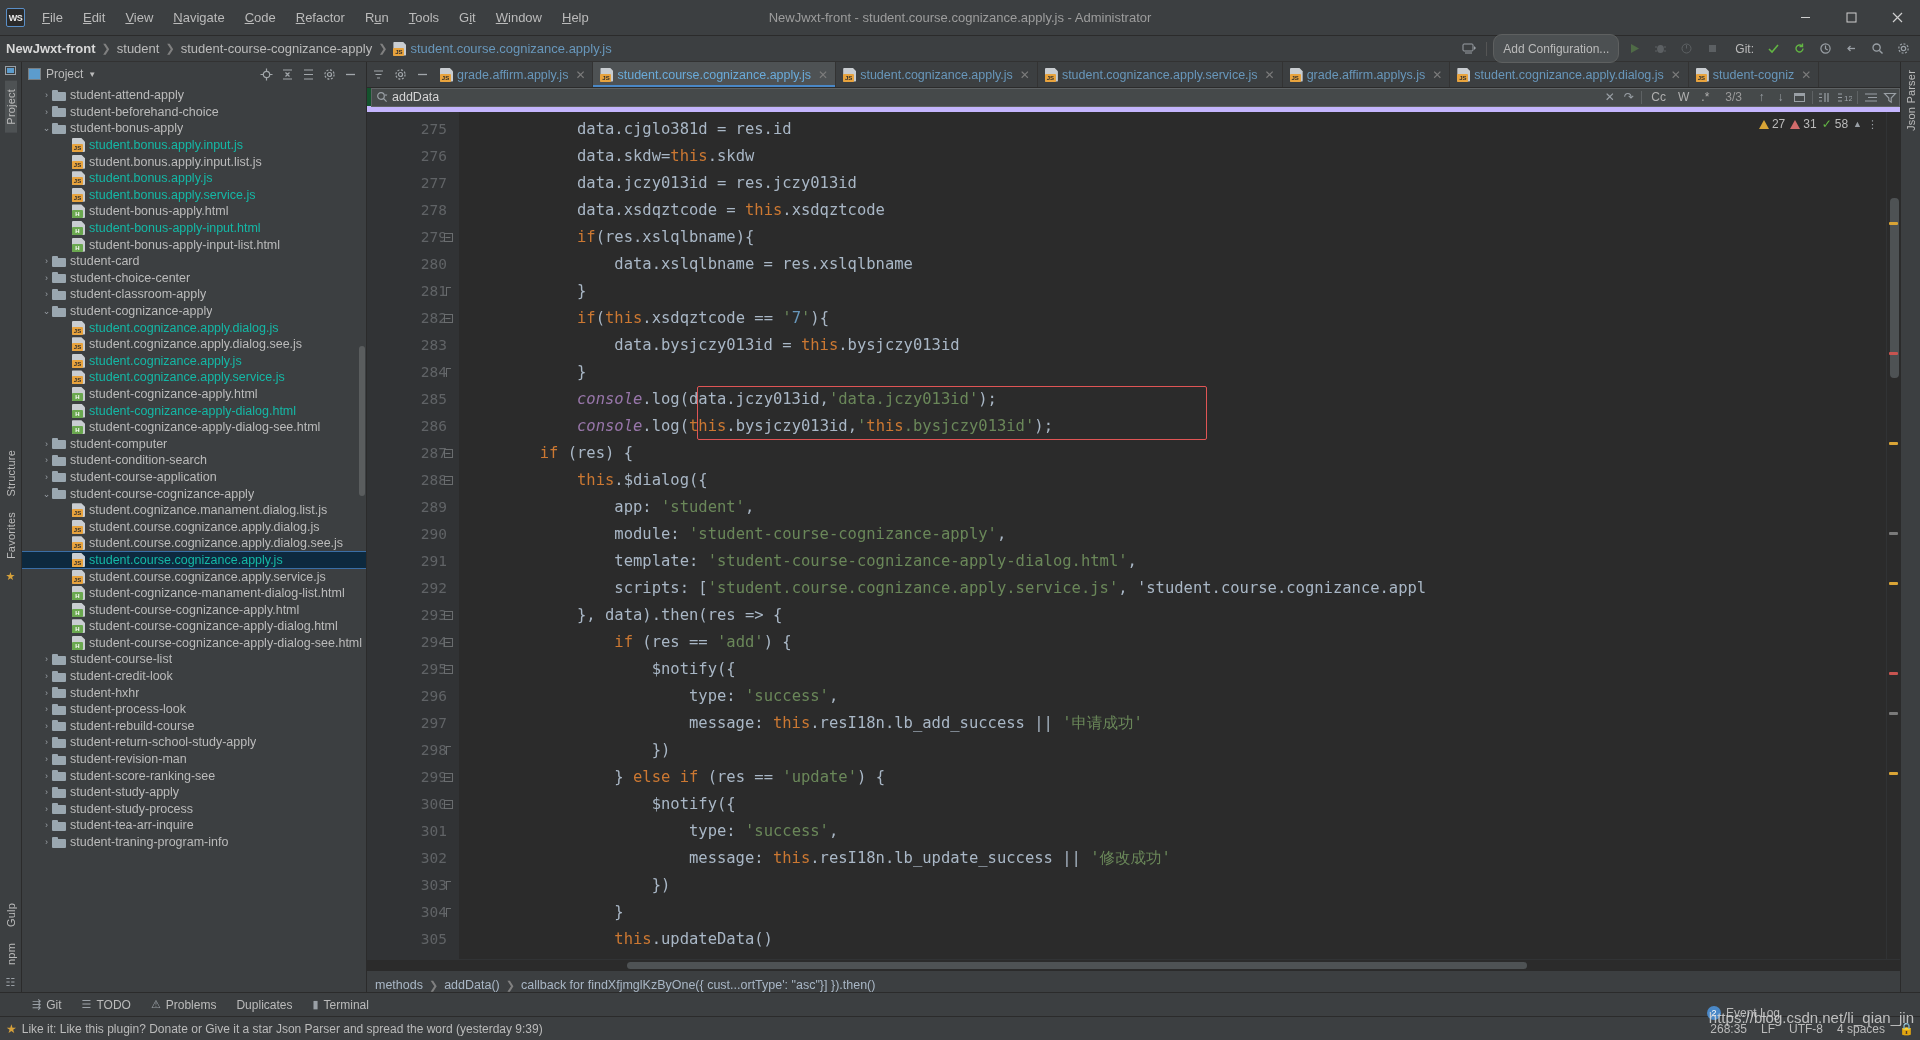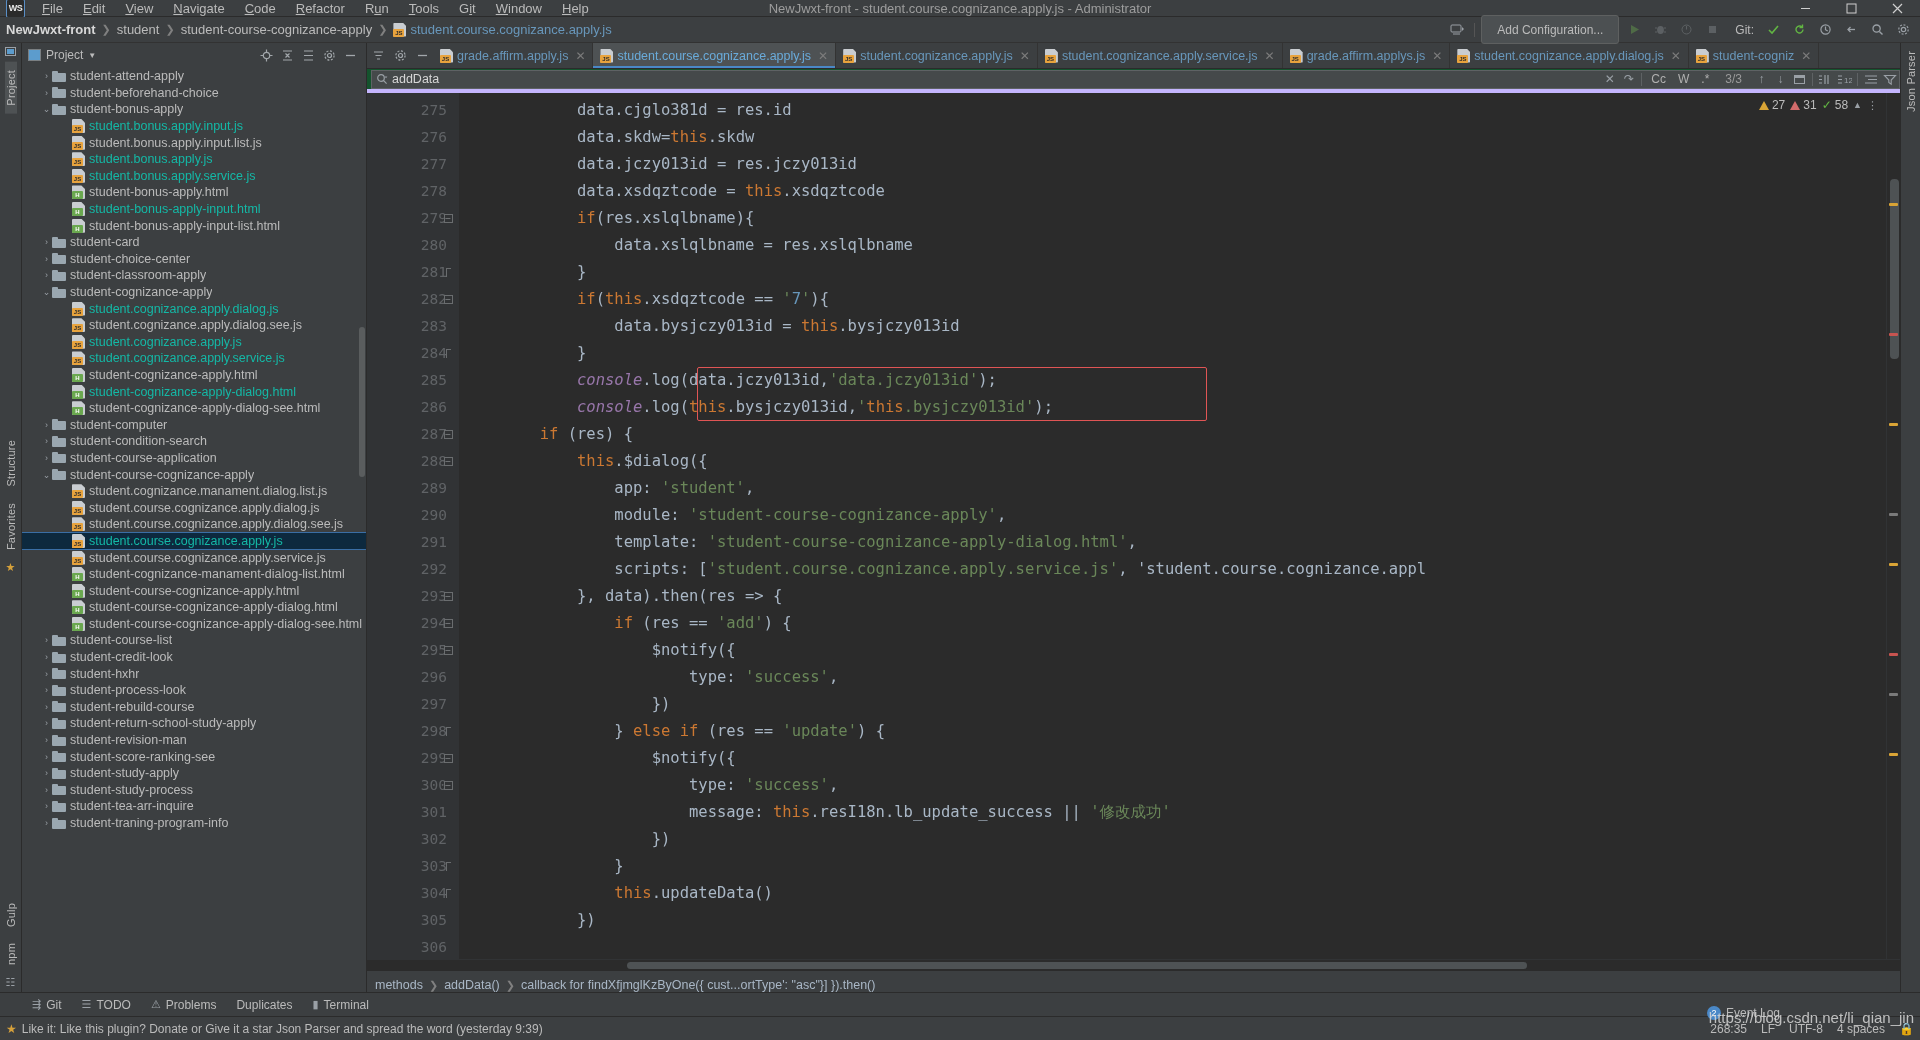--- a/index.html
+++ b/index.html
@@ -7,21 +7,21 @@
     width:1920px; height:1040px;
     background:#3c3f41;
     font-family:"Liberation Sans", sans-serif;
     overflow:hidden;
     -webkit-font-smoothing:antialiased;
   }
   .ide { position:relative; width:1920px; height:1040px; display:flex; flex-direction:column;
          background:#3c3f41; color:#bbbbbb; }
 
   
-  .titlebar { height:17px; background:#3c3f41; display:flex; align-items:center;
+  .titlebar { height:36px; background:#3c3f41; display:flex; align-items:center;
               border-bottom:1px solid #2b2b2b; flex:none; position:relative; }
   .logo { width:19px; height:19px; margin:0 7px 0 6px; background:#2b2b2b; border:1px solid #5a8fc7;
           border-radius:2px; display:flex; align-items:center; justify-content:center;
           font-size:9px; font-weight:bold; color:#e8e8e8; letter-spacing:-.5px; }
   .menu { display:flex; align-items:center; gap:0px; }
   .menu-item { padding:3px 10px; font-size:13px; color:#bbbbbb; white-space:nowrap; }
   .menu-item .mn { text-decoration:underline; }
   .win-title { position:absolute; left:50%; transform:translateX(-50%); font-size:13px;
                color:#9d9d9d; white-space:nowrap; }
   .win-btns { margin-left:auto; display:flex; align-items:center; }
@@ -40,22 +40,22 @@
   .js-ic { width:13px; height:14px; position:relative; display:inline-block;
            margin-right:4px; vertical-align:-2px; }
   .js-ic .pg { position:absolute; inset:0; background:#c9cdd1; border-radius:1px;
                clip-path:polygon(0 0,72% 0,100% 26%,100% 100%,0 100%); }
   .js-ic .bdg { position:absolute; left:0; bottom:0; width:11px; height:8px; background:#e8a33d;
                 border-radius:1px; font-size:6px; color:#2b2b2b; text-align:center; line-height:8px;
                 font-family:"Liberation Sans",sans-serif; font-weight:bold; }
   .js-ic.html .bdg { background:#6aa84f; color:#fff; }
 
   .navbar-right { margin-left:auto; display:flex; align-items:center; gap:4px; }
-  .run-cfg { height:29px; border:1px solid #5e6060; border-radius:3px; background:#4c5052;
-             color:#bbbbbb; font-size:12px; padding:0 15px; display:flex; align-items:center; }
+  .run-cfg { height:29px; border:1px solid #5e6060; border-radius:9px; background:#4c5052;
+             color:#bbbbbb; font-size:12px; padding:0 9px; display:flex; align-items:center; }
   .tb-ic { width:22px; height:20px; display:flex; align-items:center; justify-content:center;
            color:#9aa0a6; }
   .tb-ic.dim { opacity:.42; }
   .git-label { font-size:12px; color:#bbbbbb; margin:0 4px 0 8px; }
 
   
   .body { flex:1; display:flex; min-height:0; }
 
   
   .lstrip { width:22px; background:#3c3f41; border-right:1px solid #2b2b2b;
@@ -101,21 +101,21 @@
   .tab { display:flex; align-items:center; padding:0 7px; font-size:12.5px; color:#bbbbbb;
          white-space:nowrap; position:relative; flex:none; border-right:1px solid #333; }
   .tab .x { margin-left:7px; color:#7c7c7c; font-size:12px; }
   .tab.active { background:#4e5254; color:#6aabda; }
   .tab.active::after { content:""; position:absolute; left:0; right:0; bottom:0; height:2px;
                        background:#4a88c7; }
   .tab .tlbl.blue { color:#6897bb; }
 
   
   .findbar { height:24px; background:#14532d; display:flex; align-items:center; flex:none;
-             border-bottom:4px solid #c4b5fd; }
+             border-bottom:6px solid #c4b5fd; }
   .find-inner { display:flex; align-items:center; background:#45494a; border:1px solid #5e6264;
                 height:19px; margin-left:4px; flex:1; min-width:0; }
   .find-inner .sic { width:20px; text-align:center; color:#9aa0a6; font-size:11px; }
   .find-val { font-size:12.5px; color:#d6d6d6; flex:1; }
   .find-tools { display:flex; align-items:center; gap:0px; }
   .ftool { width:19px; height:19px; display:flex; align-items:center; justify-content:center;
            color:#9aa0a6; font-size:12px; }
   .fvdiv { width:1px; height:13px; background:#5e6264; margin:0 3px; }
   .fopt { font-size:12px; color:#b0b0b0; padding:0 6px; }
   .fcount { font-size:12px; color:#9b9b9b; padding:0 10px; }
@@ -969,20 +969,21 @@
             <div class="cl">        <span class="kw">if</span> (res) {</div>
             <div class="cl">            <span class="kw">this</span>.$dialog({</div>
             <div class="cl">                app: <span class="str">'student'</span>,</div>
             <div class="cl">                module: <span class="str">'student-course-cognizance-apply'</span>,</div>
             <div class="cl">                template: <span class="str">'student-course-cognizance-apply-dialog.html'</span>,</div>
             <div class="cl">                scripts: [<span class="str">'student.course.cognizance.apply.service.js'</span>, 'student.course.cognizance.appl</div>
             <div class="cl">            }, data).then(res =&gt; {</div>
             <div class="cl">                <span class="kw">if</span> (res == <span class="str">'add'</span>) {</div>
             <div class="cl">                    $notify({</div>
             <div class="cl">                        type: <span class="str">'success'</span>,</div>
+            <div class="cl">                        message: <span class="kw">this</span>.resI18n.lb_add_success || <span class="str">'申请成功'</span></div>
             <div class="cl">                    })</div>
             <div class="cl">                } <span class="kw">else</span> <span class="kw">if</span> (res == <span class="str">'update'</span>) {</div>
             <div class="cl">                    $notify({</div>
             <div class="cl">                        type: <span class="str">'success'</span>,</div>
             <div class="cl">                        message: <span class="kw">this</span>.resI18n.lb_update_success || <span class="str">'修改成功'</span></div>
             <div class="cl">                    })</div>
             <div class="cl">                }</div>
             <div class="cl">                <span class="kw">this</span>.updateData()</div>
             <div class="cl">            })</div>
           </div>

